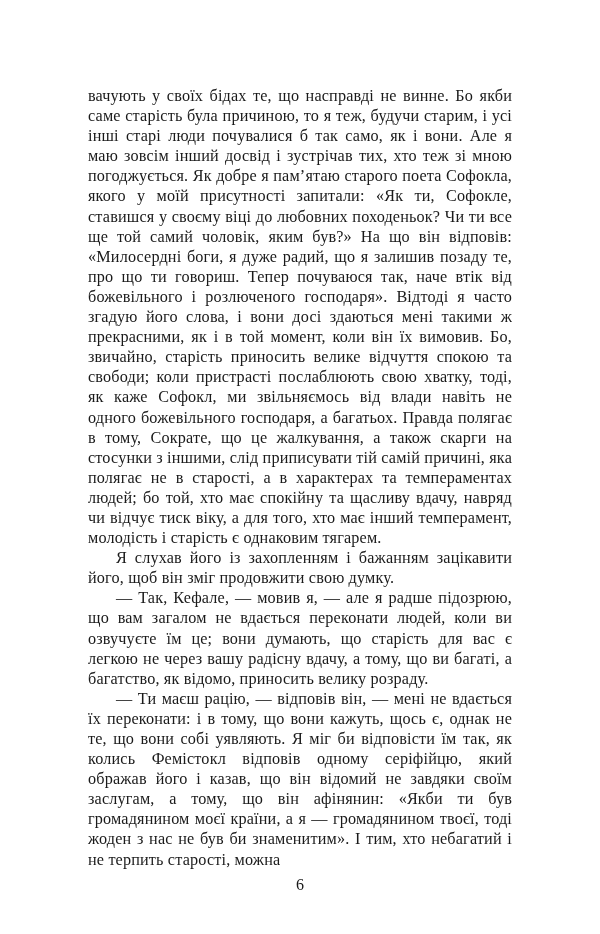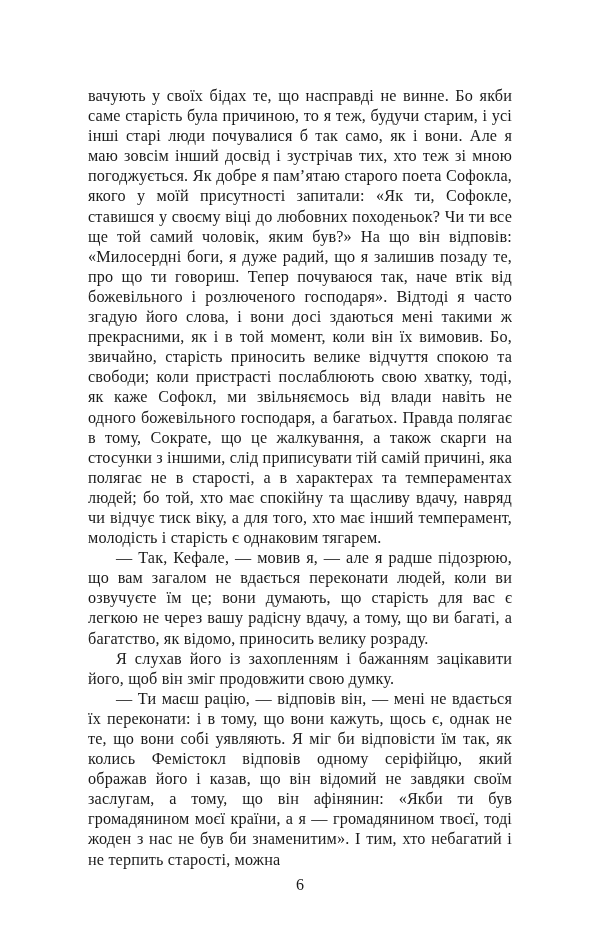--- a/index.html
+++ b/index.html
@@ -47,18 +47,18 @@
     font-size: 16px;
     color: #1a1a1a;
   }
 </style>
 </head>
 <body>
 
 <div class="page">
   <div class="text-block">
     <p class="continuation">вачують у своїх бідах те, що насправді не винне. Бо якби саме старість була причиною, то я теж, будучи старим, і усі інші старі люди почувалися б так само, як і вони. Але я маю зовсім інший досвід і зустрічав тих, хто теж зі мною погоджується. Як добре я пам’ятаю старого поета Софокла, якого у моїй присутності запитали: «Як ти, Софокле, ставишся у своєму віці до любовних походеньок? Чи ти все ще той самий чоловік, яким був?» На що він відповів: «Милосердні боги, я дуже радий, що я залишив позаду те, про що ти говориш. Тепер почуваюся так, наче втік від божевільного і розлюченого господаря». Відтоді я часто згадую його слова, і вони досі здаються мені такими ж прекрасними, як і в той момент, коли він їх вимовив. Бо, звичайно, старість приносить велике відчуття спокою та свободи; коли пристрасті послаблюють свою хватку, тоді, як каже Софокл, ми звільняємось від влади навіть не одного божевільного господаря, а багатьох. Правда полягає в тому, Сократе, що це жалкування, а також скарги на стосунки з іншими, слід приписувати тій самій причині, яка полягає не в старості, а в характерах та темпераментах людей; бо той, хто має спокійну та щасливу вдачу, навряд чи відчує тиск віку, а для того, хто має інший темперамент, молодість і старість є однаковим тягарем.</p>
+    <p>Я слухав його із захопленням і бажанням зацікавити його, щоб він зміг продовжити свою думку.</p>
     <p>— Так, Кефале, — мовив я, — але я радше підозрюю, що вам загалом не вдається переконати людей, коли ви озвучуєте їм це; вони думають, що старість для вас є легкою не через вашу радісну вдачу, а тому, що ви багаті, а багатство, як відомо, приносить велику розраду.</p>
-    <p>Я слухав його із захопленням і бажанням зацікавити його, щоб він зміг продовжити свою думку.</p>
     <p>— Ти маєш рацію, — відповів він, — мені не вдається їх переконати: і в тому, що вони кажуть, щось є, однак не те, що вони собі уявляють. Я міг би відповісти їм так, як колись Фемістокл відповів одному серіфійцю, який ображав його і казав, що він відомий не завдяки своїм заслугам, а тому, що він афінянин: «Якби ти був громадянином моєї країни, а я — громадянином твоєї, тоді жоден з нас не був би знаменитим». І тим, хто небагатий і не терпить старості, можна</p>
   </div>
   <div class="page-number">6</div>
 </div>
 
 </body></html>

